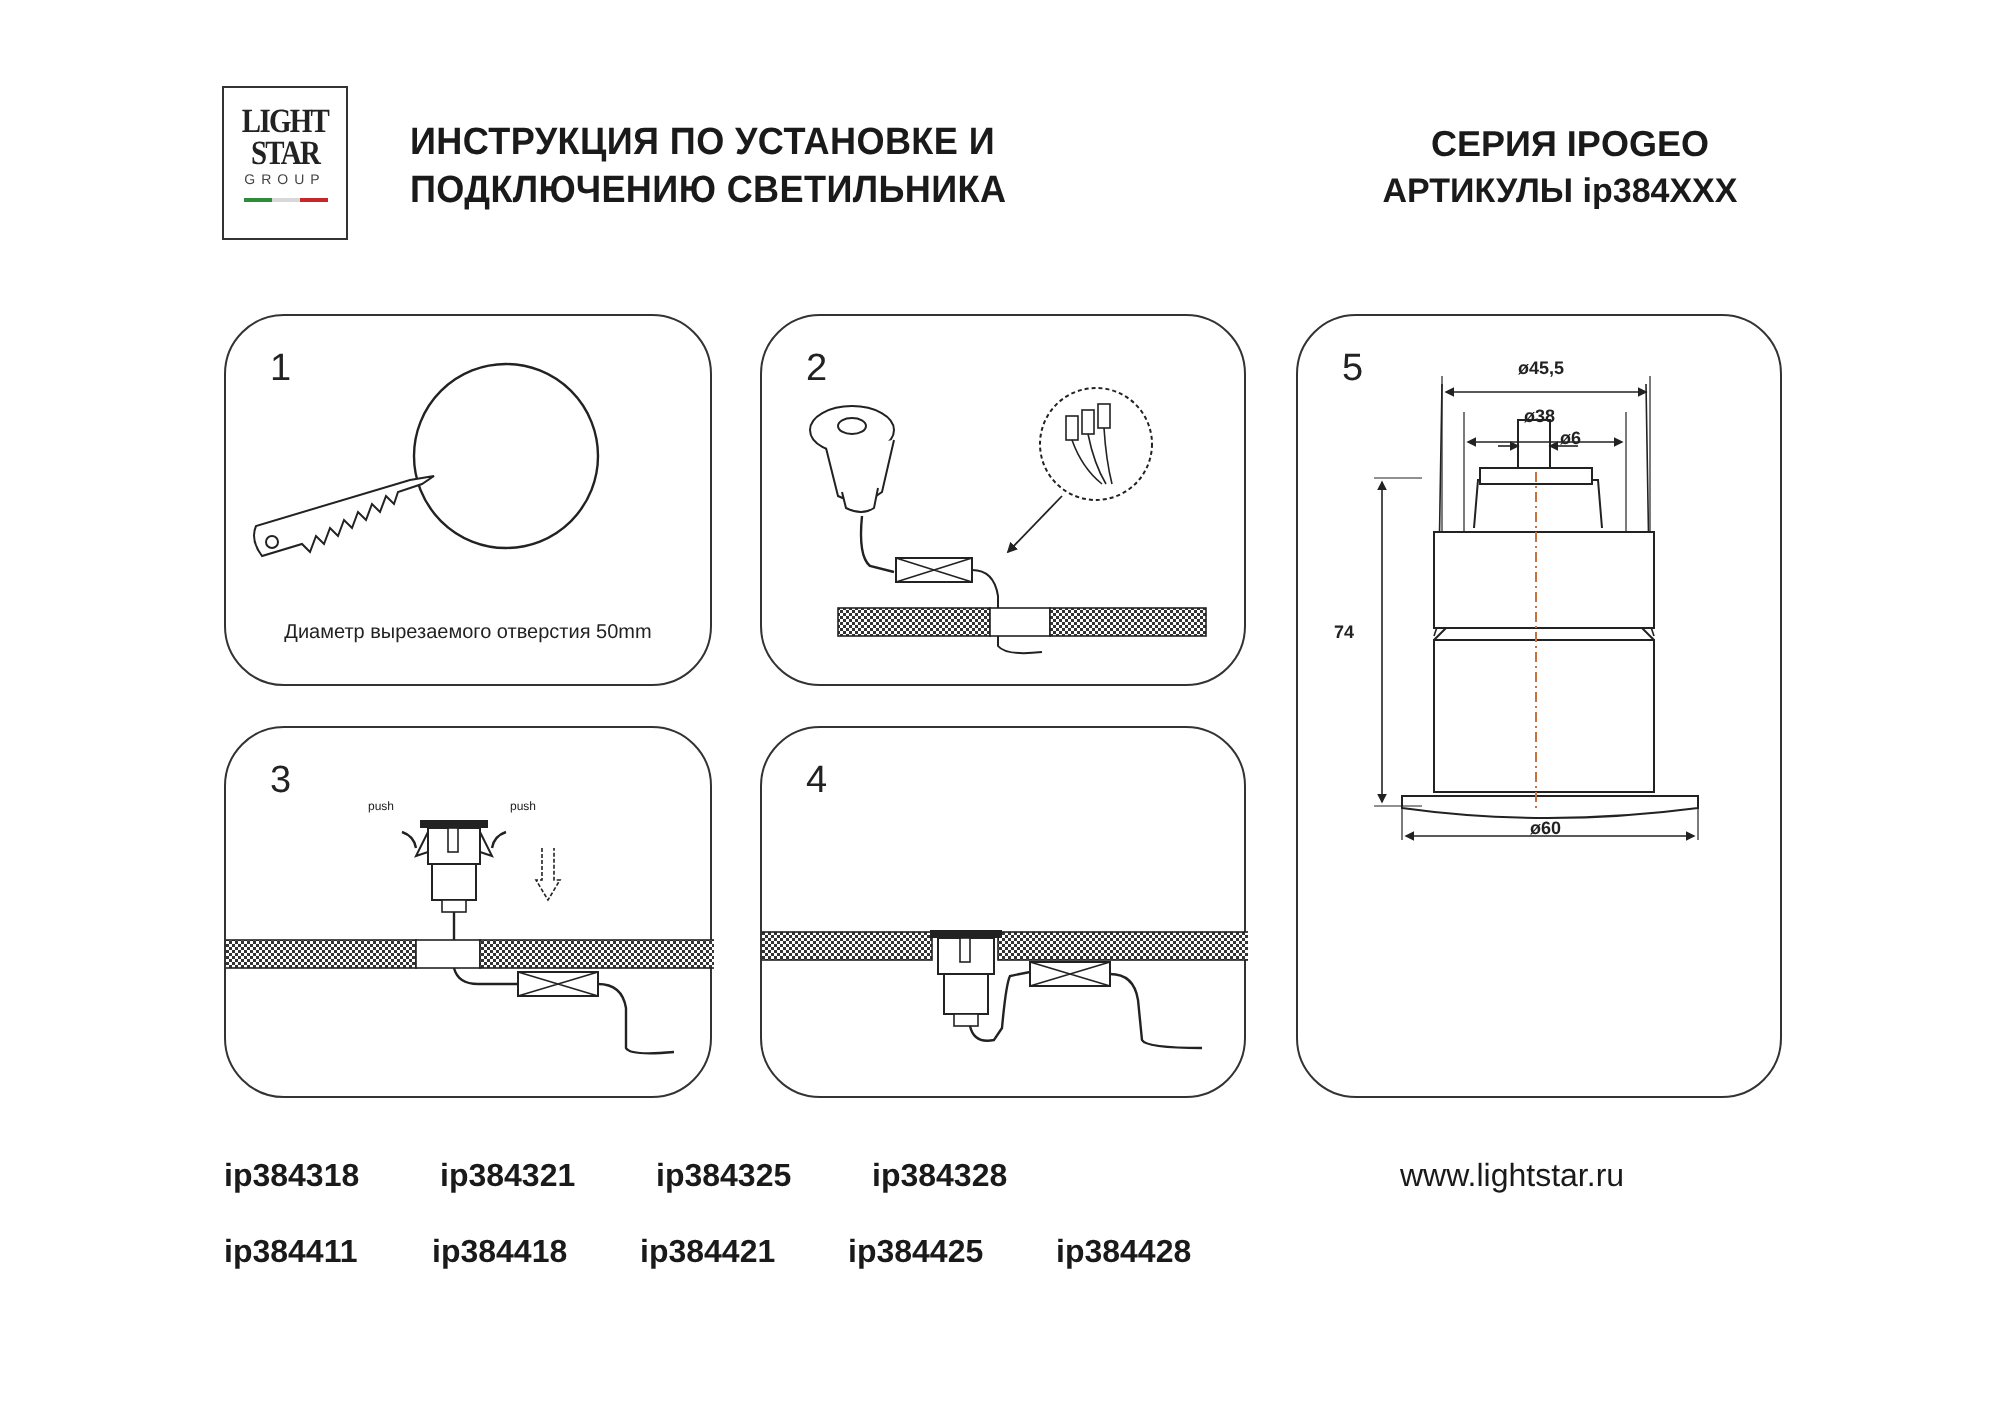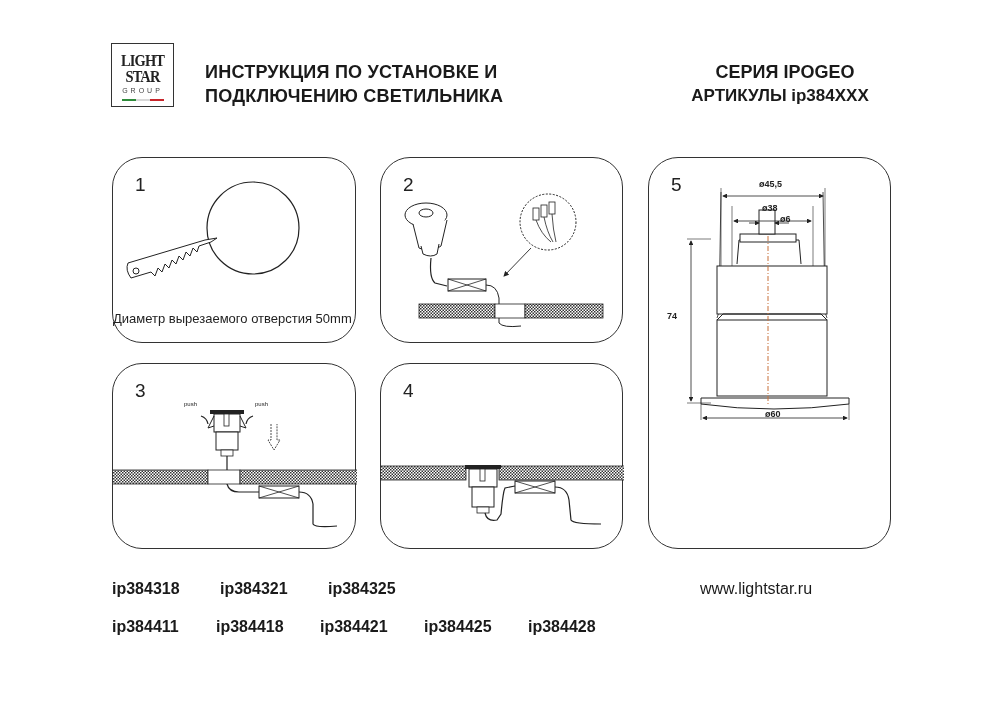--- a/index.html
+++ b/index.html
@@ -1,41 +1,41 @@
 <!DOCTYPE html>
 <html><head>
 <meta charset="utf-8">
 <style>
   html, body { margin:0; padding:0; background:#ffffff; }
   body { width:1000px; height:707px; position:relative; overflow:hidden; font-family:"Liberation Sans", sans-serif; color:#1a1a1a; }
   .abs { position:absolute; }
 
   
-  .logo { left:111px; top:43px; width:63px; height:64px; border:1px solid #333; box-sizing:border-box; background:#fff; }
+  .logo { left:111px; top:43px; width:63px; height:77px; border:1px solid #333; box-sizing:border-box; background:#fff; }
   .logo .l1, .logo .l2 { position:absolute; left:0; width:100%; text-align:center; font-family:"Liberation Serif", serif; font-weight:bold; font-size:17px; line-height:16px; letter-spacing:-1px; color:#222; transform:scaleX(0.85); }
   .logo .l1 { top:9px; }
   .logo .l2 { top:25px; }
   .logo .l3 { position:absolute; left:0; width:100%; top:43px; text-align:center; font-size:7px; letter-spacing:3px; color:#444; }
   .logo .flag { position:absolute; left:10px; top:55px; width:42px; height:2px; display:flex; }
   .logo .flag span { flex:1; }
 
   .title { left:205px; top:60px; font-weight:bold; font-size:19px; line-height:24px; color:#1a1a1a; letter-spacing:0.2px; transform:scaleX(0.95); transform-origin:left top; }
   .series { left:690px; top:62px; width:190px; text-align:center; font-weight:bold; font-size:18px; color:#1a1a1a; }
   .articles { left:660px; top:86px; width:240px; text-align:center; font-weight:bold; font-size:17px; color:#1a1a1a; }
 
   .panel { border:1.5px solid #333; border-radius:30px; box-sizing:border-box; background:#fff; }
   .panel .num { position:absolute; left:22px; top:16px; font-size:19px; color:#222; }
   .panel svg { position:absolute; left:0; top:0; }
   .p1 { left:112px; top:157px; width:244px; height:186px; }
   .p2 { left:380px; top:157px; width:243px; height:186px; }
   .p3 { left:112px; top:363px; width:244px; height:186px; }
   .p4 { left:380px; top:363px; width:243px; height:186px; }
   .p5 { left:648px; top:157px; width:243px; height:392px; }
 
-  .caption { position:absolute; left:0; width:100%; top:153px; text-align:left; font-size:13px; color:#222; }
+  .caption { position:absolute; left:0; width:100%; top:153px; text-align:center; font-size:10px; color:#222; }
   .dim { position:absolute; font-size:9px; font-weight:bold; color:#222; }
 
   .codes { left:112px; top:580px; width:520px; }
   .codes .row { display:flex; height:38px; }
   .codes .code { width:108px; font-weight:bold; font-size:16px; color:#1a1a1a; }
   .website { left:700px; top:580px; font-weight:normal; font-size:16px; color:#1a1a1a;text-align:center; }
 </style>
 </head>
 <body>
 
@@ -205,20 +205,21 @@
   <div class="dim" style="left:131px; top:56px;">ø6</div>
   <div class="dim" style="left:18px; top:153px;">74</div>
   <div class="dim" style="left:116px; top:251px;text-align:center;">ø60</div>
 </div>
 
 <div class="abs codes">
   <div class="row">
     <div class="code">ip384318</div>
     <div class="code">ip384321</div>
     <div class="code">ip384325</div>
+    <div class="code">ip384328</div>
   </div>
   <div class="row">
     <div class="code">ip384411</div>
     <div class="code">ip384418</div>
     <div class="code">ip384421</div>
     <div class="code">ip384425</div>
     <div class="code">ip384428</div>
   </div>
 </div>
 

